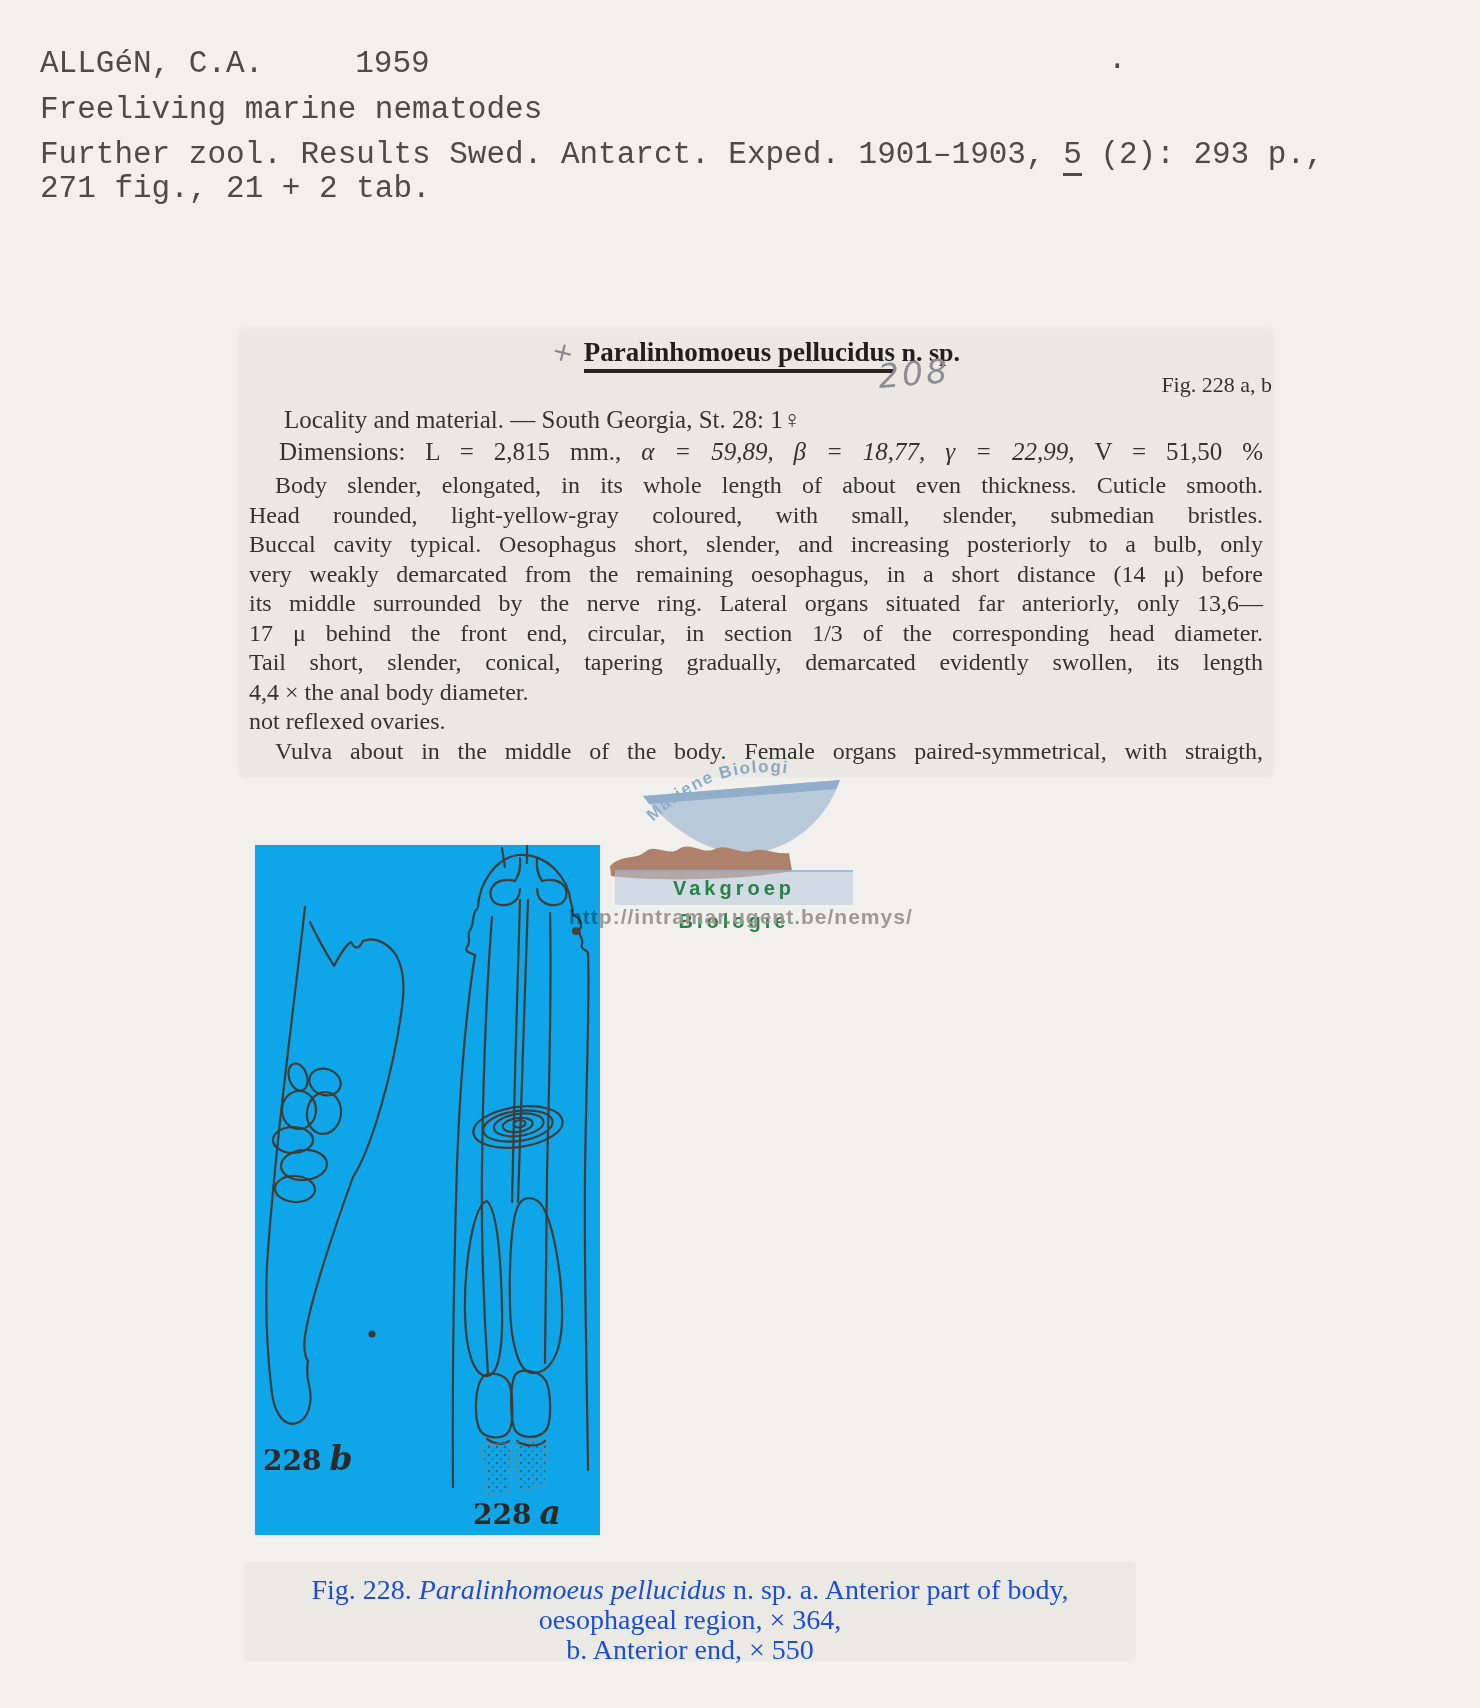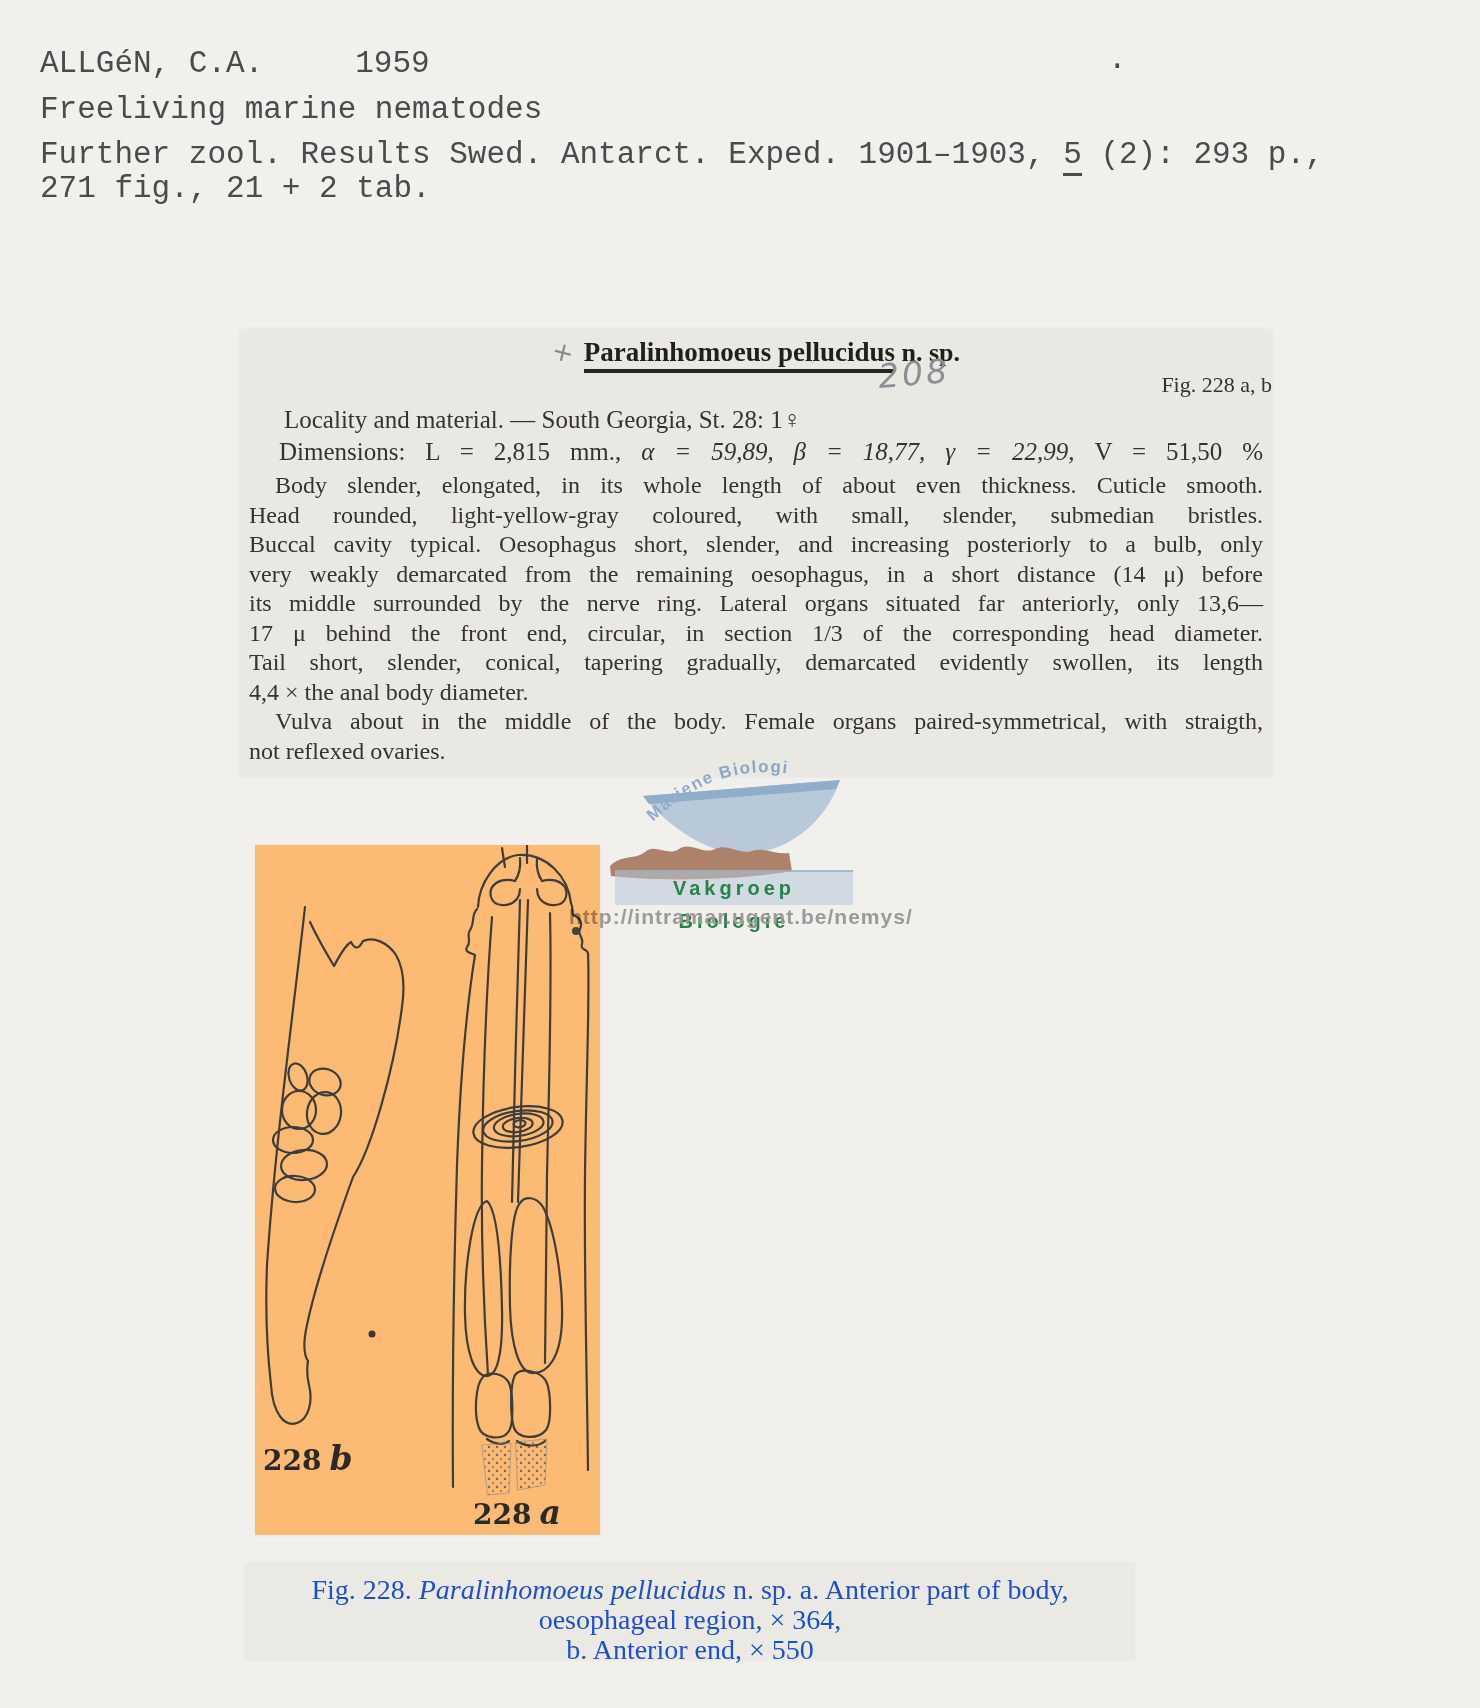--- a/index.html
+++ b/index.html
@@ -44,21 +44,21 @@
            background:rgba(187,209,235,.55);border-top:2px solid rgba(143,178,216,.7);
            text-align:center;}
   .wm-band span{font-family:"Liberation Sans",sans-serif;font-weight:bold;font-size:20px;
                 letter-spacing:4px;color:#15803d;line-height:33px;}
   .wm-url{position:absolute;left:4px;top:147px;width:340px;text-align:center;
           font-family:"Liberation Sans",sans-serif;font-weight:bold;font-size:21px;
           letter-spacing:1px;color:#9c9c9c;}
 
   
   .figure-box{position:absolute;left:255px;top:845px;width:345px;height:690px;
-              background:#fdba74;box-shadow:0 0 3px rgba(0,0,0,0.06);}
+              background:#0ea5e9;box-shadow:0 0 3px rgba(0,0,0,0.06);}
   .fig-label{position:absolute;font-size:28px;font-weight:bold;color:#2c2a26;
              font-family:"DejaVu Serif",serif;}
   .fig-label .ltr{font-style:italic;font-size:33px;margin-left:8px;}
   .lab-b{left:8px;top:594px;}
   .lab-a{left:218px;top:648px;}
 
   
   .caption{position:absolute;left:245px;top:1563px;width:890px;height:97px;
            background:#ebe9e4;box-shadow:0 0 3px rgba(0,0,0,0.06);
            text-align:center;font-size:28px;color:#1d4ed8;}
@@ -85,22 +85,22 @@
     <div class="dims"><span>Dimensions:</span> <span>L = 2,815 mm.,</span> <span class="grk">α = 59,89,</span> <span class="grk">β = 18,77,</span> <span class="grk">γ = 22,99,</span> <span>V = 51,50 %</span></div>
     <div class="para">
       <div class="jline ind">Body slender, elongated, in its whole length of about even thickness. Cuticle smooth.</div>
       <div class="jline">Head rounded, light-yellow-gray coloured, with small, slender, submedian bristles.</div>
       <div class="jline">Buccal cavity typical. Oesophagus short, slender, and increasing posteriorly to a bulb, only</div>
       <div class="jline">very weakly demarcated from the remaining oesophagus, in a short distance (14 μ) before</div>
       <div class="jline">its middle surrounded by the nerve ring. Lateral organs situated far anteriorly, only 13,6—</div>
       <div class="jline">17 μ behind the front end, circular, in section 1/3 of the corresponding head diameter.</div>
       <div class="jline">Tail short, slender, conical, tapering gradually, demarcated evidently swollen, its length</div>
       <div class="jline end">4,4 × the anal body diameter.</div>
+      <div class="jline end">not reflexed ovaries.</div>
       <div class="jline ind">Vulva about in the middle of the body. Female organs paired-symmetrical, with straigth,</div>
-      <div class="jline end">not reflexed ovaries.</div>
     </div>
   </div>
 
   <div class="figure-box">
     <svg width="345" height="690" viewBox="0 0 345 690">
       <defs>
         <pattern id="stip" width="8" height="8" patternUnits="userSpaceOnUse">
           <circle cx="2" cy="2" r="1.2" fill="#4c4a45"></circle>
           <circle cx="6" cy="6" r="1" fill="#5a5852"></circle>
         </pattern>

